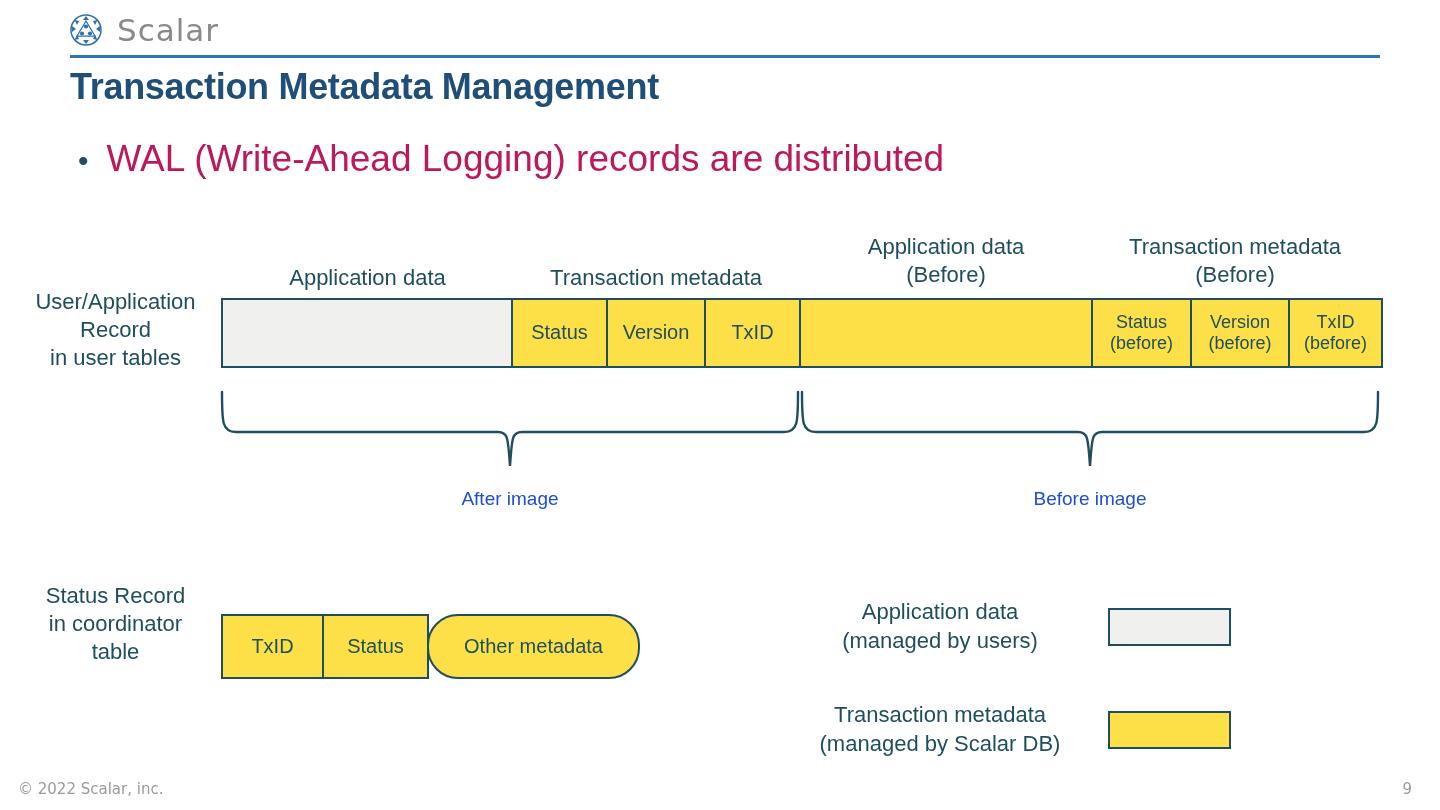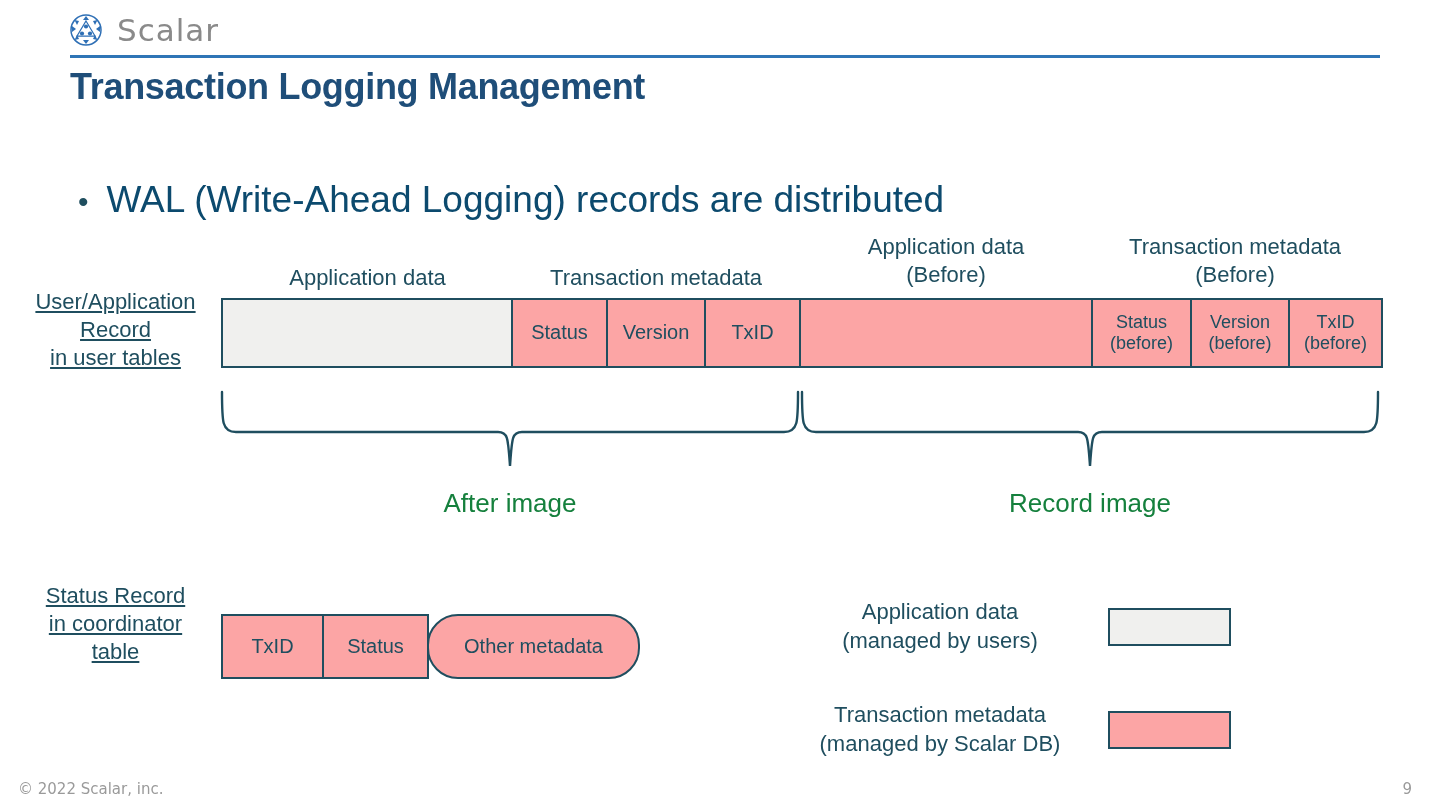--- a/index.html
+++ b/index.html
@@ -66,68 +66,66 @@
     align-items: baseline;
     gap: 18px;
   }
   #bullet-dot {
     font-size: 30px;
     line-height: 1;
     color: #1F4E5F;
   }
   #bullet-text {
     font-size: 37px;
-    color: #0c4a6e;
+    color: #be185d;
     font-weight: 400;
-    margin-top: 41px;
   }
 
   
   .seg-head {
     position: absolute;
     text-align: center;
     font-size: 22px;
     line-height: 1.28;
     color: #1F4E5F;
     white-space: pre-line;
   }
   .row-label {
     position: absolute;
     text-align: center;
     font-size: 22px;
     line-height: 1.27;
     color: #1F4E5F;
     white-space: pre-line;
-    text-decoration: underline;
   }
 
   
   .bar {
     position: absolute;
     box-sizing: border-box;
     display: flex;
     align-items: center;
     justify-content: center;
     text-align: center;
     font-size: 20px;
     line-height: 1.18;
     color: #1F4E5F;
     border: 2px solid #1F4E5F;
     white-space: pre-line;
   }
   .fill-gray { background: #F0F0EE; }
-  .fill-blue { background: #fca5a5; }
+  .fill-blue { background: #fde047; }
   .seg-small { font-size: 18px; }
 
   
   .brace { position: absolute; }
   .brace-caption {
     position: absolute;
-    font-size: 26px;
-    color: #15803d;
+    font-size: 19px;
+    color: #1d4ed8;
     text-align: center;
   }
 
   
   .legend-label {
     position: absolute;
     text-align: center;
     font-size: 22px;
     line-height: 1.3;
     color: #1F4E5F;
@@ -180,21 +178,21 @@
       <g fill="#2E6FB5">
         <circle cx="32" cy="25" r="4.2"></circle>
         <circle cx="24" cy="39" r="4.2"></circle>
         <circle cx="40" cy="39" r="4.2"></circle>
       </g>
     </svg>
   </span>
   <span id="logo-word">Scalar</span>
 </div>
 <div id="header-rule"></div>
-<div id="page-title">Transaction Logging Management</div>
+<div id="page-title">Transaction Metadata Management</div>
 
 <div id="bullet-row">
   <span id="bullet-dot">•</span>
   <span id="bullet-text">WAL (Write-Ahead Logging) records are distributed</span>
 </div>
 
 <div class="row-label" style="left:18px; top:288px; width:195px;">User/Application
 Record
 in user tables</div>
 
@@ -234,21 +232,21 @@
   <svg width="610" height="90" viewBox="0 0 610 90" aria-hidden="true">
     <path d="M 12 4
              C 12 34, 12 44, 26 44
              L 288 44
              C 298 44, 298 50, 300 78
              C 302 50, 302 44, 312 44
              L 574 44
              C 588 44, 588 34, 588 4" fill="none" stroke="#1F4E5F" stroke-width="2.4" stroke-linecap="round"></path>
   </svg>
 </div>
-<div class="brace-caption" style="left:920px; top:488px; width:340px;">Record image</div>
+<div class="brace-caption" style="left:920px; top:488px; width:340px;">Before image</div>
 
 <div class="row-label" style="left:18px; top:582px; width:195px;">Status Record
 in coordinator
 table</div>
 
 <div class="bar fill-blue" style="left:221px; top:614px; width:103px; height:65px;">TxID</div>
 <div class="bar fill-blue" style="left:322px; top:614px; width:107px; height:65px;">Status</div>
 <div class="bar fill-blue" style="left:427px; top:614px; width:213px; height:65px;border-radius:31px;">Other metadata</div>
 
 <div class="legend-label" style="left:750px; top:598px; width:380px;">Application data

